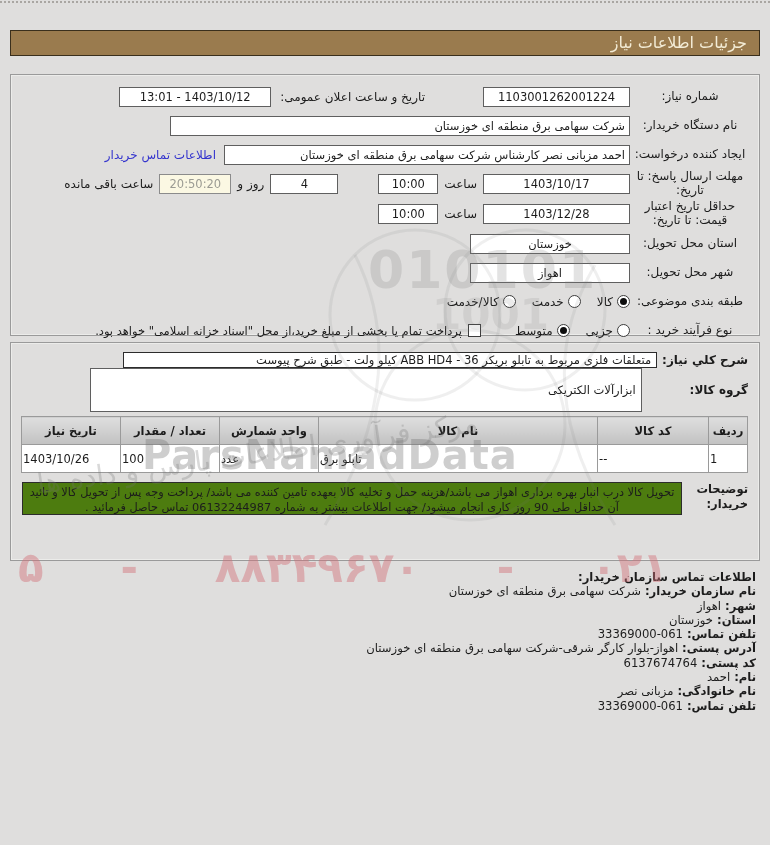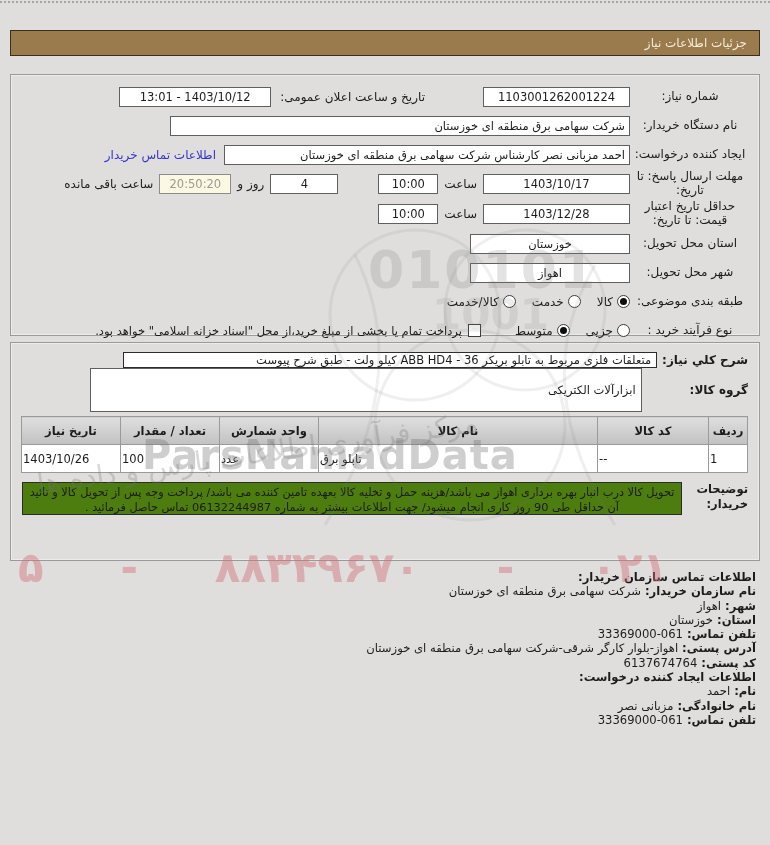--- a/index.html
+++ b/index.html
@@ -8,21 +8,21 @@
     background:#dfdedd;
     font-family:"DejaVu Sans",sans-serif;
     font-size:12px;color:#1c1c1c;direction:rtl;
   }
   .top-dots{position:absolute;top:1px;left:0;width:770px;height:0;
     border-top:2px dotted #a9a6a2;}
   
   .title-bar{
     position:absolute;top:30px;right:10px;left:10px;height:26px;
     background:#9a7b4e;border:1px solid #3a2f1c;box-sizing:border-box;
-    color:#f3ecd6;line-height:24px;padding:0 12px;font-size:12px;
+    color:#f3ecd6;line-height:24px;padding:0 12px;font-size:16px;
   }
   
   .box{position:absolute;right:10px;left:10px;border:1px solid #9a9a9a;
     box-shadow:inset 0 0 0 1px #ececea;box-sizing:border-box;}
   #box1{top:74px;height:262px;padding:7px 9px;}
   #box2{top:342px;height:219px;padding:9px 11px;}
   .frow{display:flex;align-items:center;height:29px;}
   .frow.tall{height:30px;}
   .lbl{width:120px;flex:none;line-height:1.15;text-align:center;}
   .inp{background:#fff;border:1px solid #5f5f5f;height:16px;line-height:16px;
@@ -200,21 +200,20 @@
   </div>
 
   <div class="contact">
     <div class="ctitle">اطلاعات تماس سازمان خریدار:</div>
     <div class="cline"><b>نام سازمان خریدار:</b><span>شرکت سهامی برق منطقه ای خوزستان</span></div>
     <div class="cline"><b>شهر:</b><span>اهواز</span></div>
     <div class="cline"><b>استان:</b><span>خوزستان</span></div>
     <div class="cline"><b>تلفن تماس:</b><span class="ltr">33369000-061</span></div>
     <div class="cline"><b>آدرس پستی:</b><span>اهواز-بلوار کارگر شرقی-شرکت سهامی برق منطقه ای خوزستان</span></div>
     <div class="cline"><b>کد پستی:</b><span class="ltr">6137674764</span></div>
-    <div class="ctitle">اطلاعات ایجاد کننده درخواست:</div>
     <div class="cline"><b>نام:</b><span>احمد</span></div>
     <div class="cline"><b>نام خانوادگی:</b><span>مزبانی نصر</span></div>
     <div class="cline"><b>تلفن تماس:</b><span class="ltr">33369000-061</span></div>
   </div>
 </div>
 
 <svg class="wm" id="wm-ornament" width="350" height="340">
   <g fill="none" stroke="rgba(120,120,120,0.12)" stroke-width="3">
     <circle cx="120" cy="120" r="85"></circle>
     <circle cx="230" cy="115" r="80"></circle>

